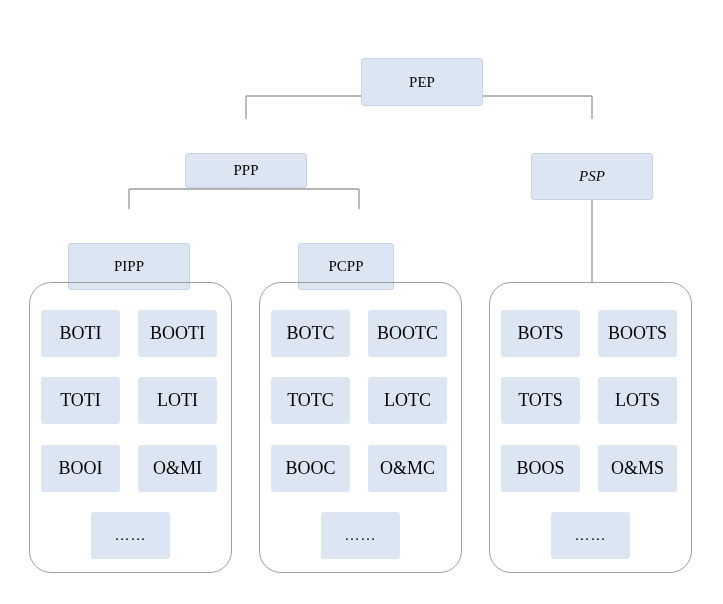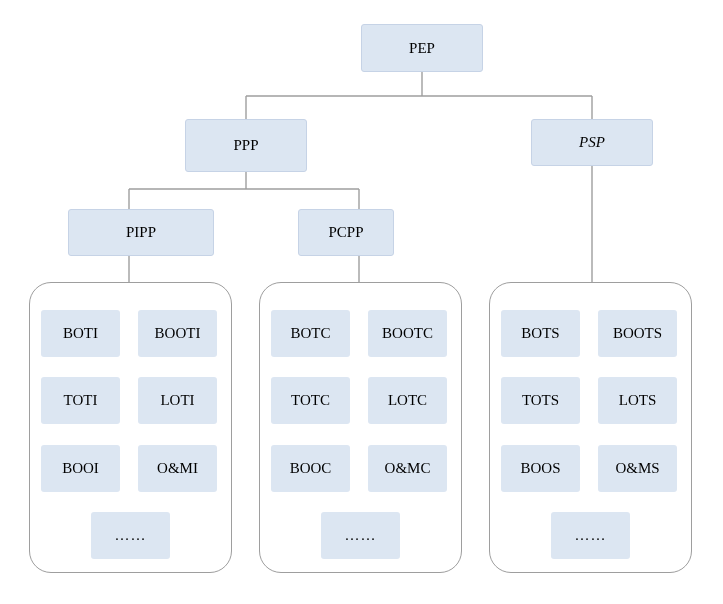--- a/index.html
+++ b/index.html
@@ -22,36 +22,37 @@
     background: #dce6f2;
     border: 1px solid #c6d3e6;
     border-radius: 3px;
     display: flex;
     align-items: center;
     justify-content: center;
     font-size: 15px;
     color: #000000;
     box-sizing: border-box;
     white-space: nowrap;
+    margin-top: 34px;
   }
   .group-box {
     position: absolute;
     border: 1.4px solid #9e9e9e;
     border-radius: 22px;
     background: transparent;
     box-sizing: border-box;
   }
   .leaf {
     position: absolute;
     background: #dce6f2;
     border-radius: 3px;
     display: flex;
     align-items: center;
     justify-content: center;
-    font-size: 15px;
+    font-size: 18px;
     color: #000000;
     box-sizing: border-box;
     white-space: nowrap;
   }
   .dots {
     font-size: 15px;
     letter-spacing: 1px;
   }
   svg.lines {
     position: absolute;
@@ -83,28 +84,28 @@
 
     <line x1="359" y1="256" x2="359" y2="282" stroke="#9e9e9e" stroke-width="1.4"></line>
 
     <line x1="592" y1="166" x2="592" y2="282" stroke="#9e9e9e" stroke-width="1.4"></line>
   </svg>
 
   <div class="node" style="left:361px; top:24px; width:122px; height:48px;">
     <span>PEP</span>
   </div>
 
-  <div class="node" style="left:185px; top:119px; width:122px; height:53px;">
+  <div class="node" style="left:185px; top:119px; width:122px; height:35px;">
     <span>PPP</span>
   </div>
   <div class="node" style="left:531px; top:119px; width:122px; height:47px;font-style:italic;">
     <span>PSP</span>
   </div>
 
-  <div class="node" style="left:68px; top:209px; width:146px; height:47px;">
+  <div class="node" style="left:68px; top:209px; width:122px; height:47px;">
     <span>PIPP</span>
   </div>
   <div class="node" style="left:298px; top:209px; width:96px; height:47px;">
     <span>PCPP</span>
   </div>
 
   <div class="group-box" style="left:29px; top:282px; width:203px; height:291px;"></div>
 
   <div class="leaf" style="left:41px; top:310px; width:79px; height:47px;">
     <span>BOT</span>

